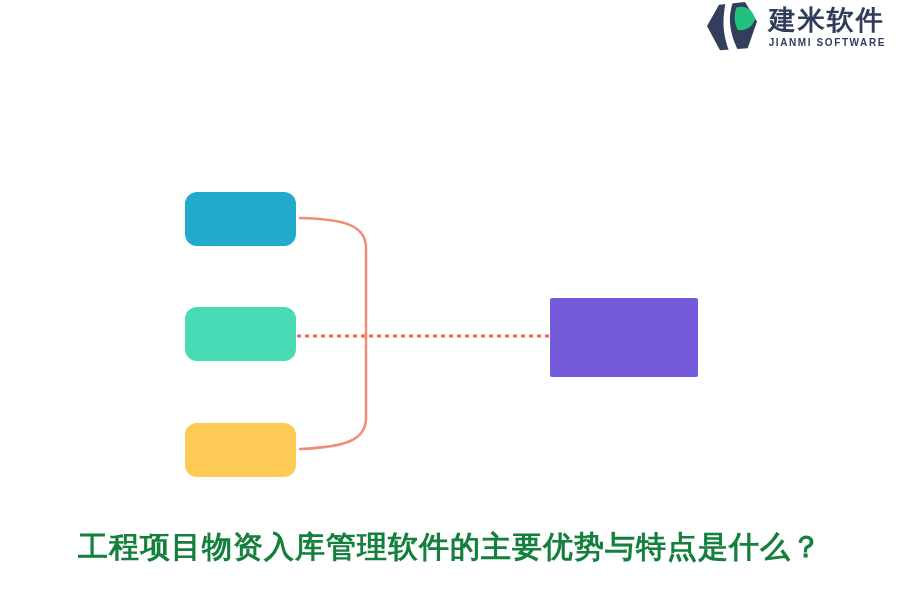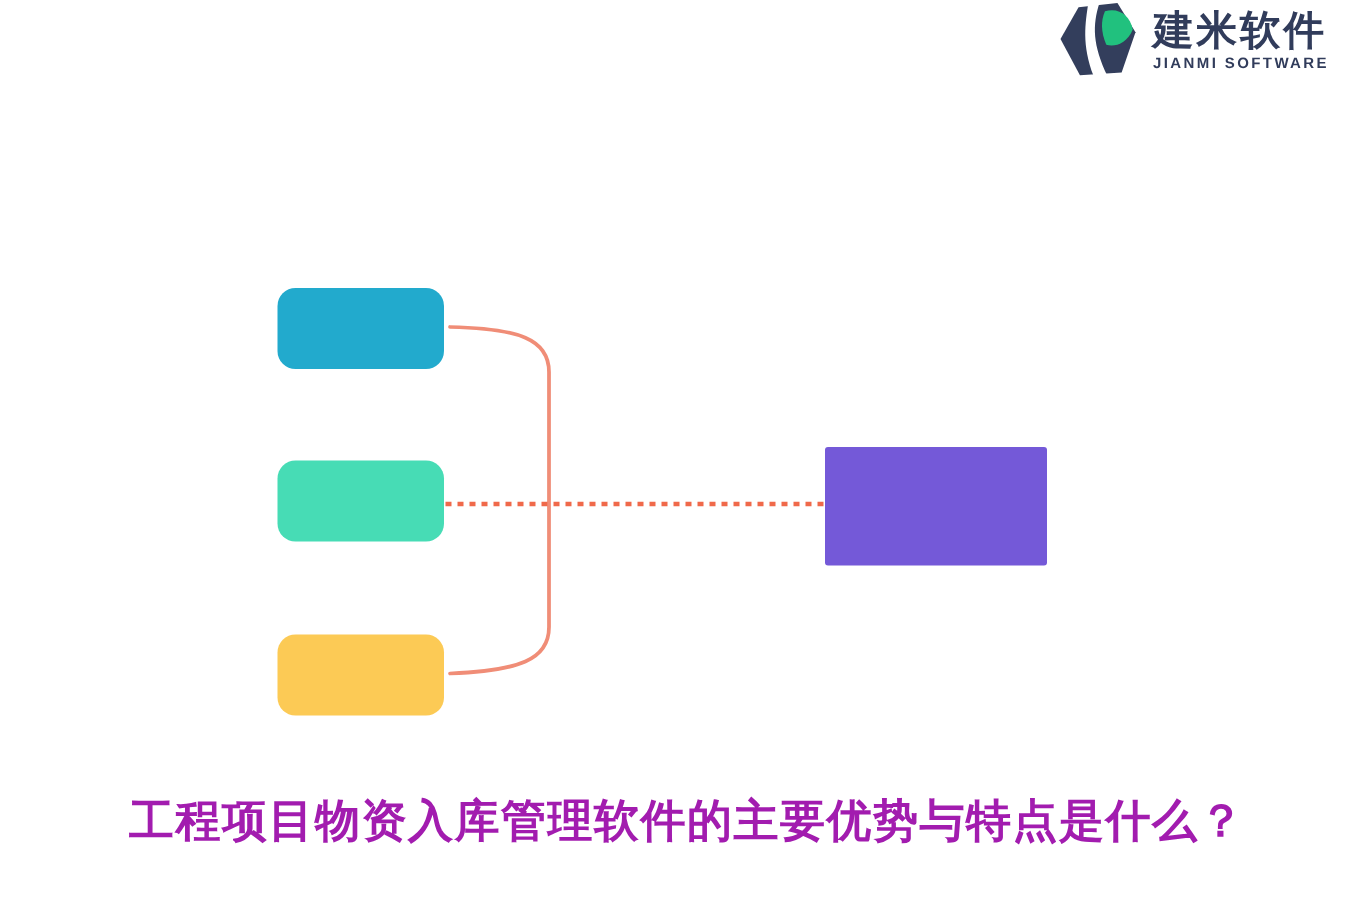--- a/index.html
+++ b/index.html
@@ -8,21 +8,20 @@
     font-family: "Liberation Sans", sans-serif;
     background: #ffffff;
     position: relative;
     overflow: hidden;
   }
   .canvas {
     position: absolute;
     inset: 0;
     width: 892px;
     height: 600px;
-    text-align: center;
   }
   
   .logo {
     position: absolute;
     top: 2px;
     right: 6px;
     display: flex;
     align-items: center;
     gap: 8px;
   }
@@ -92,15 +91,15 @@
     <path d="M300 218 C346 219 366 226 366 248 L366 418 C366 440 346 447 300 449" fill="none" stroke-width="2.5" stroke-linecap="round" style="stroke: rgb(240, 141, 119);"></path>
 
     <line x1="297" y1="336" x2="550" y2="336" stroke-width="3" stroke-dasharray="4 4" style="stroke: rgb(240, 105, 74);"></line>
   </svg>
 
   <div class="node node-top" style="background-color: rgb(34, 170, 205);"></div>
   <div class="node node-middle" style="background-color: rgb(71, 220, 181);"></div>
   <div class="node node-bottom" style="background-color: rgb(252, 202, 85);"></div>
   <div class="node node-result" style="background-color: rgb(116, 89, 216);"></div>
 
-  <h1 class="page-title" style="color: #a21caf;">工程项目物资入库管理软件的主要优势与特点是什么？</h1>
+  <h1 class="page-title" style="color: #15803d;">工程项目物资入库管理软件的主要优势与特点是什么？</h1>
 
 </div>
 
 </body></html>

